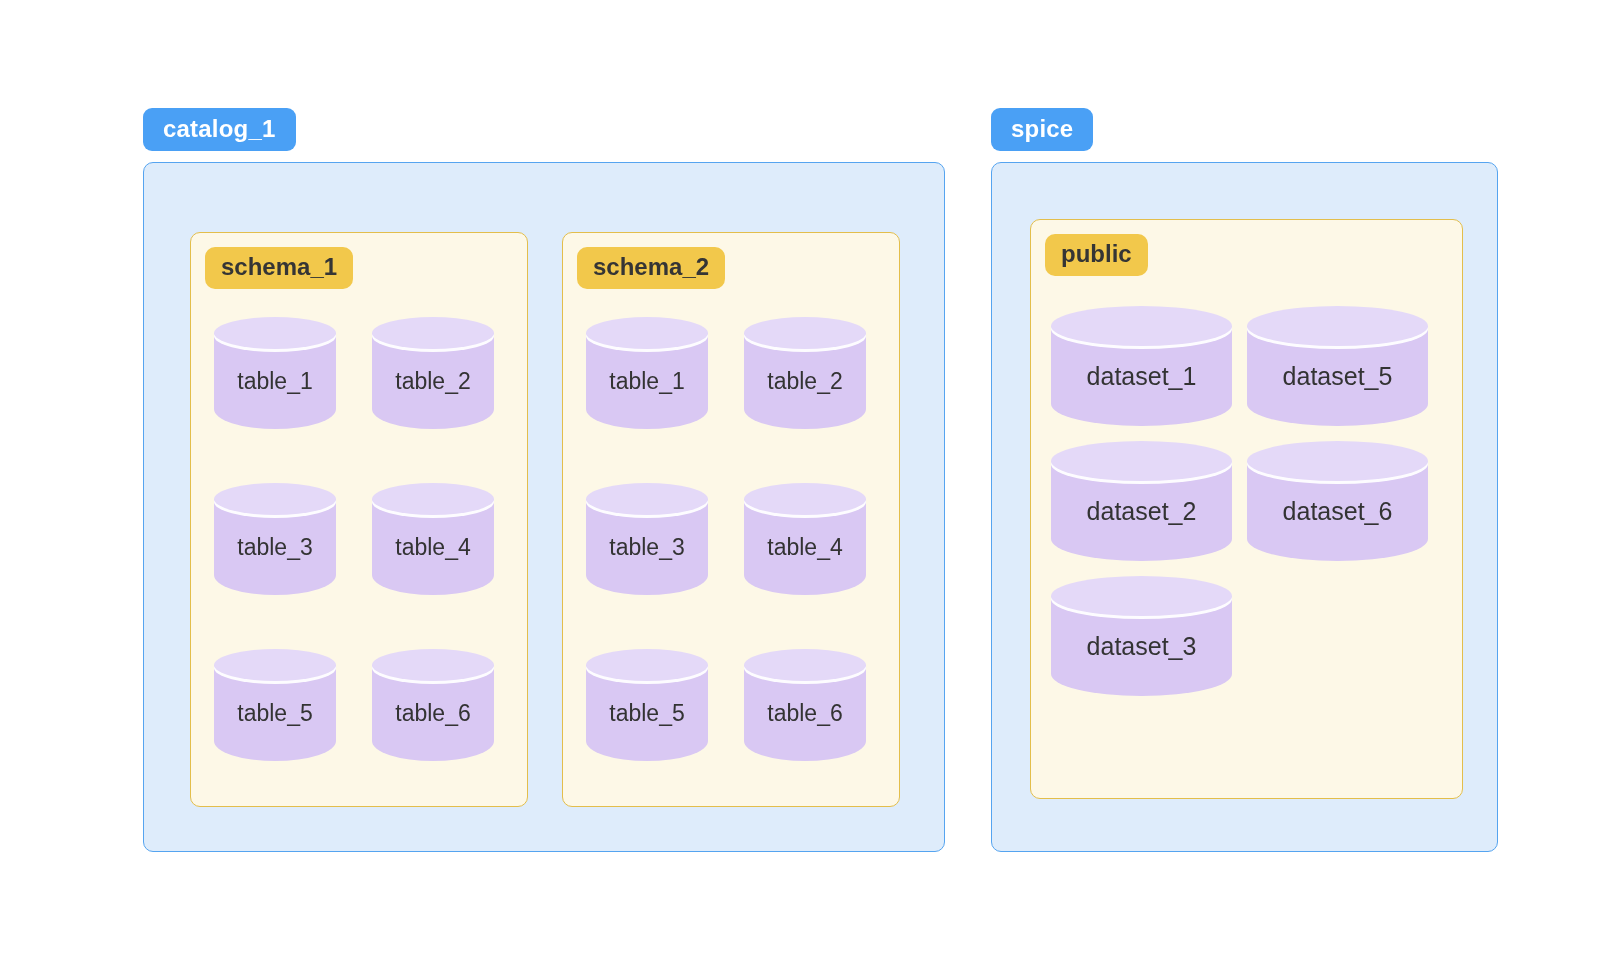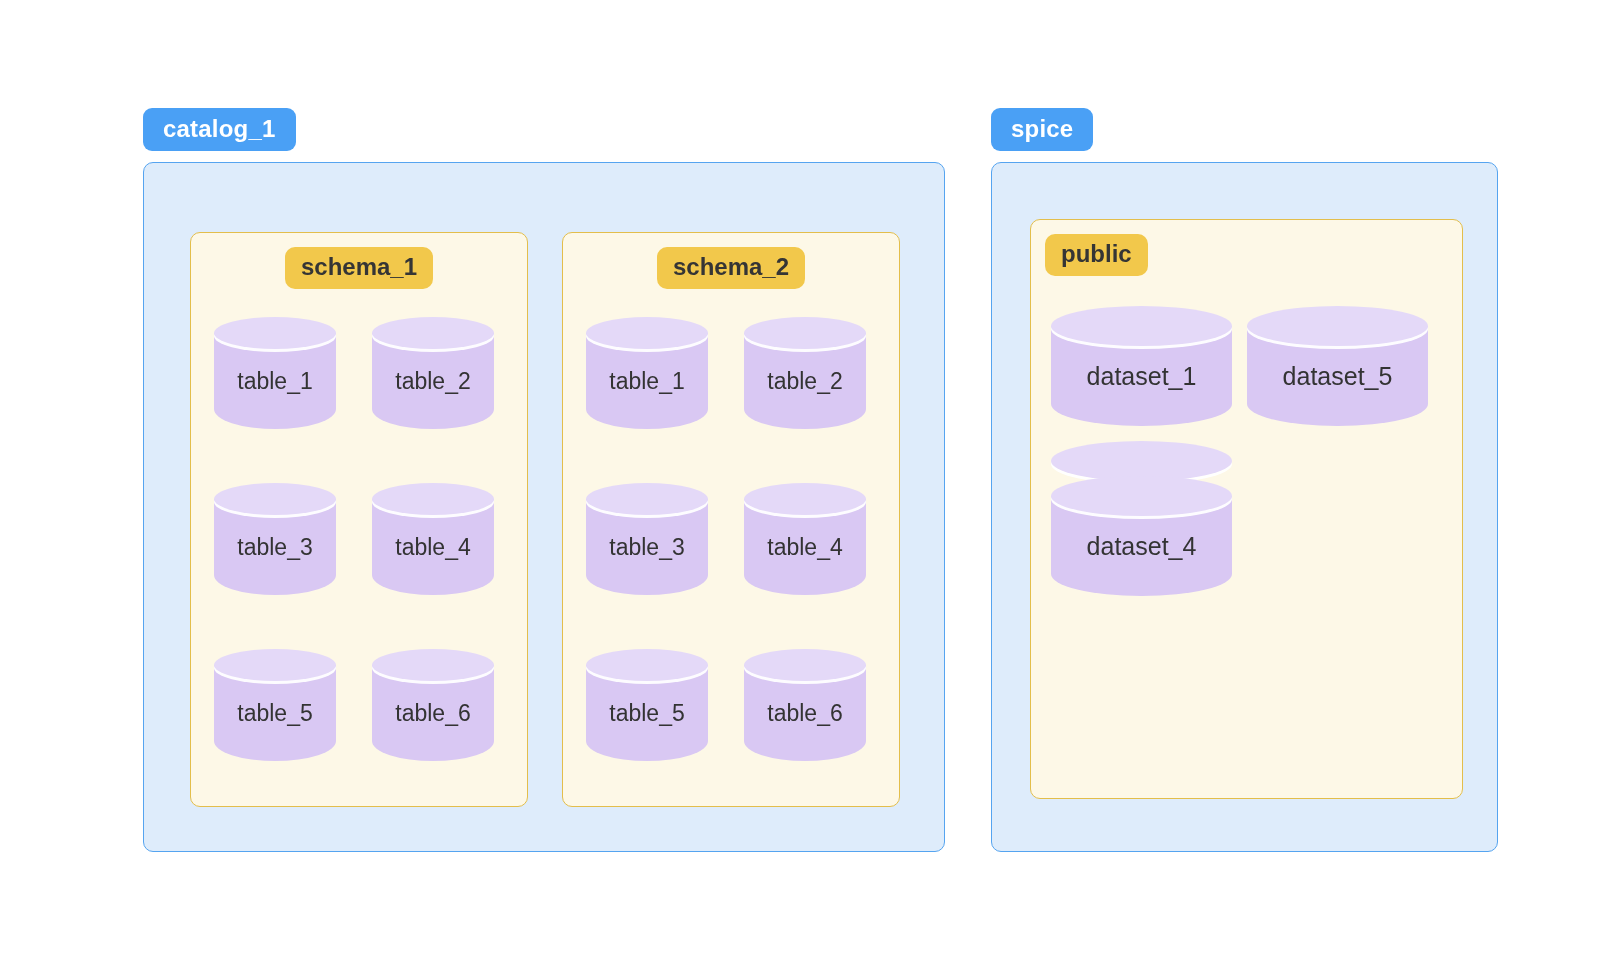--- a/index.html
+++ b/index.html
@@ -37,21 +37,21 @@
   }
   .g1 .catalog-box { padding: 69px 44px 46px 46px; gap: 34px; }
   .g2 .catalog-box { padding: 56px 34px 54px 38px; }
 
   .schema-box {
     background: #FDF8E7;
     border: 1.5px solid #E3BE4B;
     border-radius: 10px;
     padding: 14px;
   }
-  .schema-box.small { width: 338px; height: 575px; text-align: center; }
+  .schema-box.small { width: 338px; height: 575px; }
   .schema-box.large { width: 438px; height: 580px; }
 
   .schema-label {
     display: inline-block;
     background: #F2C84B;
     color: #353535;
     font-weight: 700;
     font-size: 24px;
     padding: 6px 16px 8px 16px;
     border-radius: 10px;
@@ -192,28 +192,33 @@
 
       <div class="schema-box large">
         <div class="schema-label">public</div>
         <div class="table-grid col-flow">
           <div class="cyl large">
             <div class="cyl-top"></div>
             <div class="cyl-body">dataset_1</div>
           </div>
           <div class="cyl large">
             <div class="cyl-top"></div>
-          </div>
-          <div class="cyl large">
-            <div class="cyl-top"></div>
-            <div class="cyl-body">dataset_4</div>
+            <div class="cyl-body">dataset_2</div>
+          </div>
+          <div class="cyl large">
+            <div class="cyl-top"></div>
+            <div class="cyl-body">dataset_3</div>
           </div>
           <div class="cyl large">
             <div class="cyl-top"></div>
             <div class="cyl-body">dataset_5</div>
+          </div>
+          <div class="cyl large">
+            <div class="cyl-top"></div>
+            <div class="cyl-body">dataset_6</div>
           </div>
         </div>
       </div>
 
     </div>
   </div>
 
 </div>
 
 </body></html>

